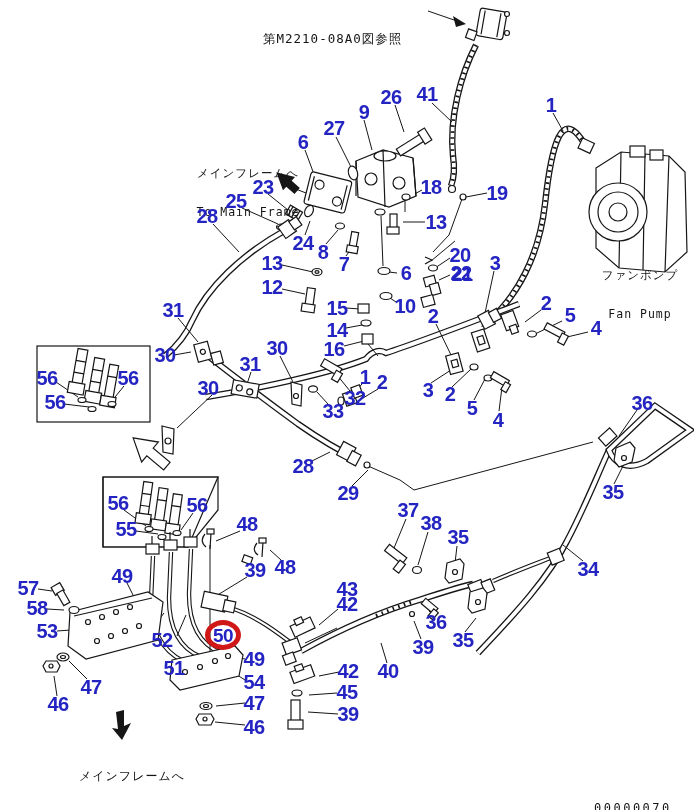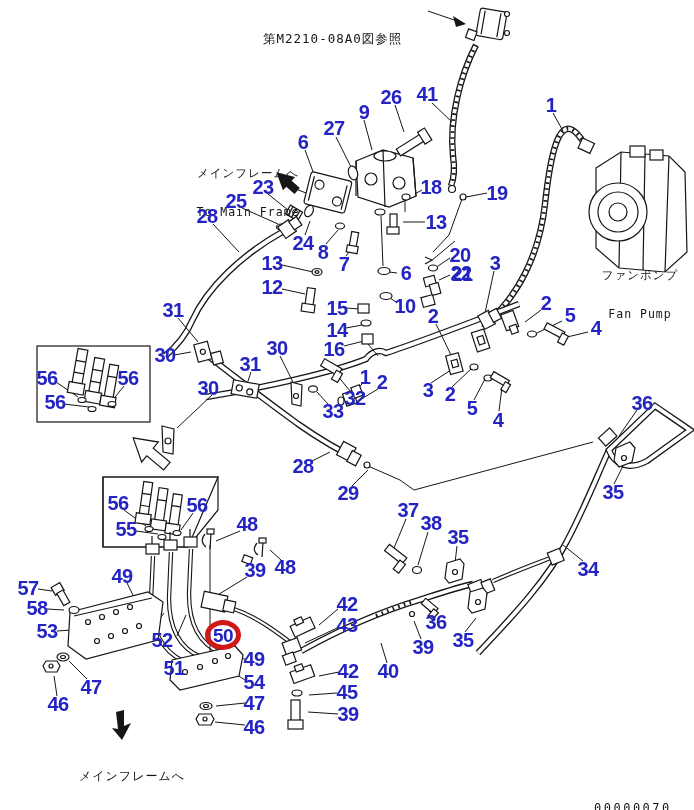--- a/index.html
+++ b/index.html
@@ -460,21 +460,21 @@
       <span class="callout" style="left: 431px; top: 523px;">38</span>
       <span class="callout" style="left: 458px; top: 537px;">35</span>
       <span class="callout" style="left: 28px; top: 588px;">57</span>
       <span class="callout" style="left: 37px; top: 608px;">58</span>
       <span class="callout" style="left: 47px; top: 631px;">53</span>
       <span class="callout" style="left: 122px; top: 576px;">49</span>
       <span class="callout" style="left: 148px; top: 640px; margin-left: 14px;">52</span>
       <span class="callout" style="left: 174px; top: 668px; text-align: center;">51</span>
       <span class="callout circled" style="left: 223px; top: 635px;">50</span>
       <span class="callout" style="left: 347px; top: 604px;">42</span>
-      <span class="callout" style="left: 347px; top: 625px;">43</span>
+      <span class="callout" style="left: 347px; top: 589px;">43</span>
       <span class="callout" style="left: 436px; top: 622px;">36</span>
       <span class="callout" style="left: 423px; top: 647px;">39</span>
       <span class="callout" style="left: 463px; top: 640px;">35</span>
       <span class="callout" style="left: 388px; top: 671px;">40</span>
       <span class="callout" style="left: 348px; top: 671px;">42</span>
       <span class="callout" style="left: 347px; top: 692px;">45</span>
       <span class="callout" style="left: 348px; top: 714px;">39</span>
       <span class="callout" style="left: 254px; top: 659px;">49</span>
       <span class="callout" style="left: 254px; top: 682px;">54</span>
       <span class="callout" style="left: 254px; top: 703px;">47</span>

